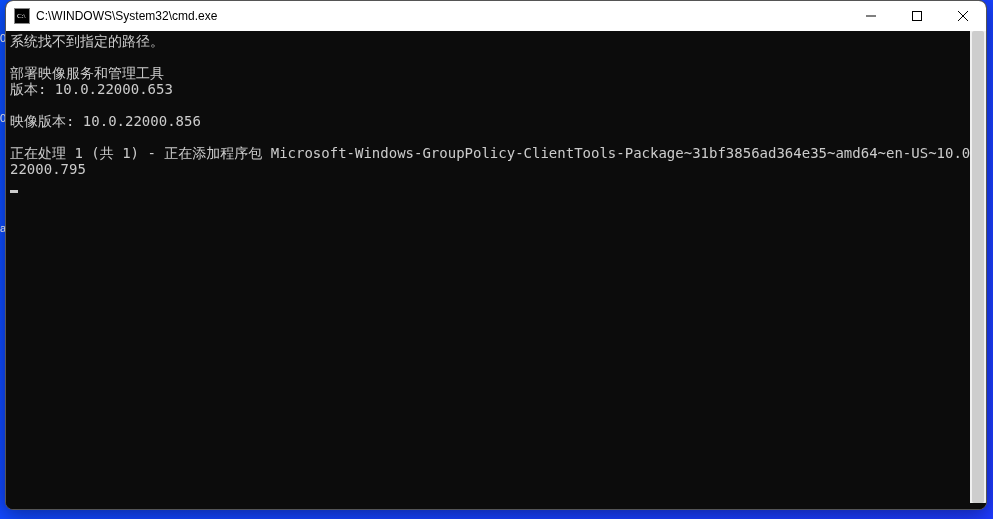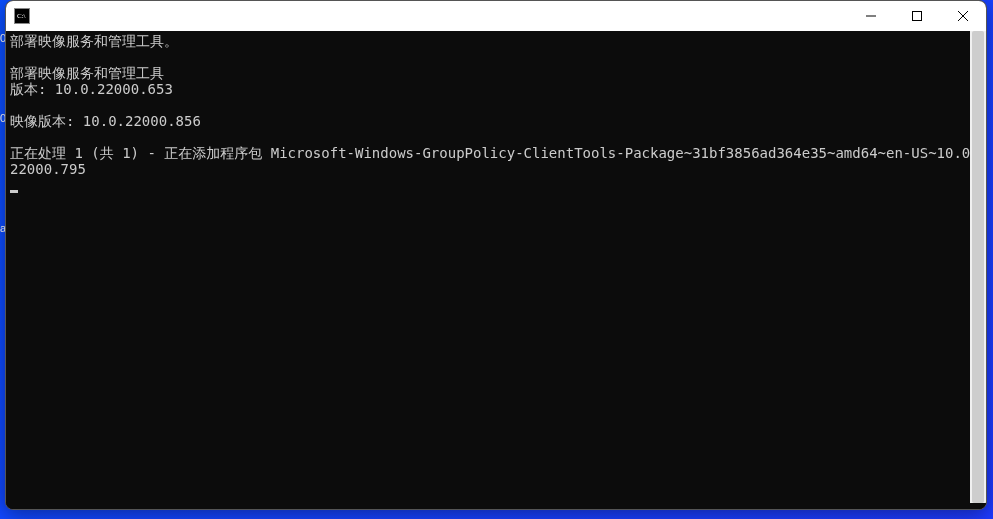--- a/index.html
+++ b/index.html
@@ -86,39 +86,40 @@
 <span class="side-label side-label-3">a</span>
 
 <div class="window">
   <div class="titlebar">
     <span class="titlebar-icon">
       <svg viewBox="0 0 16 16">
         <rect x="0.5" y="0.5" width="15" height="15" fill="#000" stroke="#888"></rect>
         <text x="3" y="10" font-size="7" fill="#fff" font-family="Consolas">C:\</text>
       </svg>
     </span>
+    <span class="titlebar-title">C:\WINDOWS\System32\cmd.exe</span>
     <span class="titlebar-spacer"></span>
     <button class="win-btn">
       <svg viewBox="0 0 10 10">
           <line x1="0" y1="5" x2="10" y2="5"></line>
         </svg>
     </button>
     <button class="win-btn">
       <svg viewBox="0 0 10 10">
           <rect x="0.5" y="0.5" width="9" height="9"></rect>
         </svg>
     </button>
     <button class="win-btn close">
       <svg viewBox="0 0 10 10">
           <line x1="0" y1="0" x2="10" y2="10"></line>
           <line x1="10" y1="0" x2="0" y2="10"></line>
         </svg>
     </button>
   </div>
-  <div class="console"><span>部署映像服务和管理工具。</span>
+  <div class="console"><span>系统找不到指定的路径。</span>
 <span></span>
 <span>部署映像服务和管理工具</span>
 <span>版本: 10.0.22000.653</span>
 <span></span>
 <span>映像版本: 10.0.22000.856</span>
 <span></span>
 <span>正在处理 1 (共 1) - 正在添加程序包 Microsoft-Windows-GroupPolicy-ClientTools-Package~31bf3856ad364e35~amd64~en-US~10.0.22000.795</span>
 <span class="cursor"></span></div>
   <div class="scrollbar">
     <div class="scrollbar-thumb"></div>

